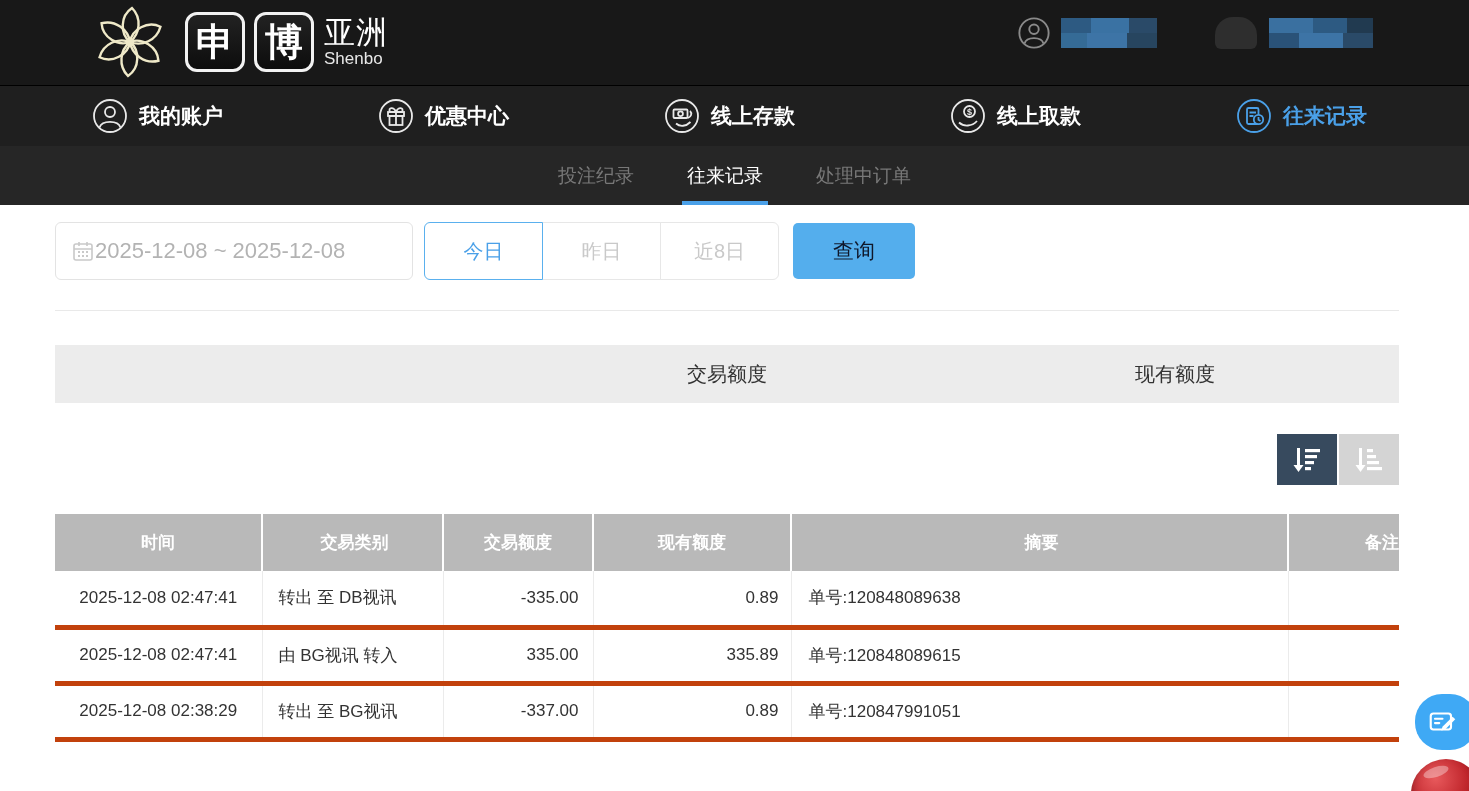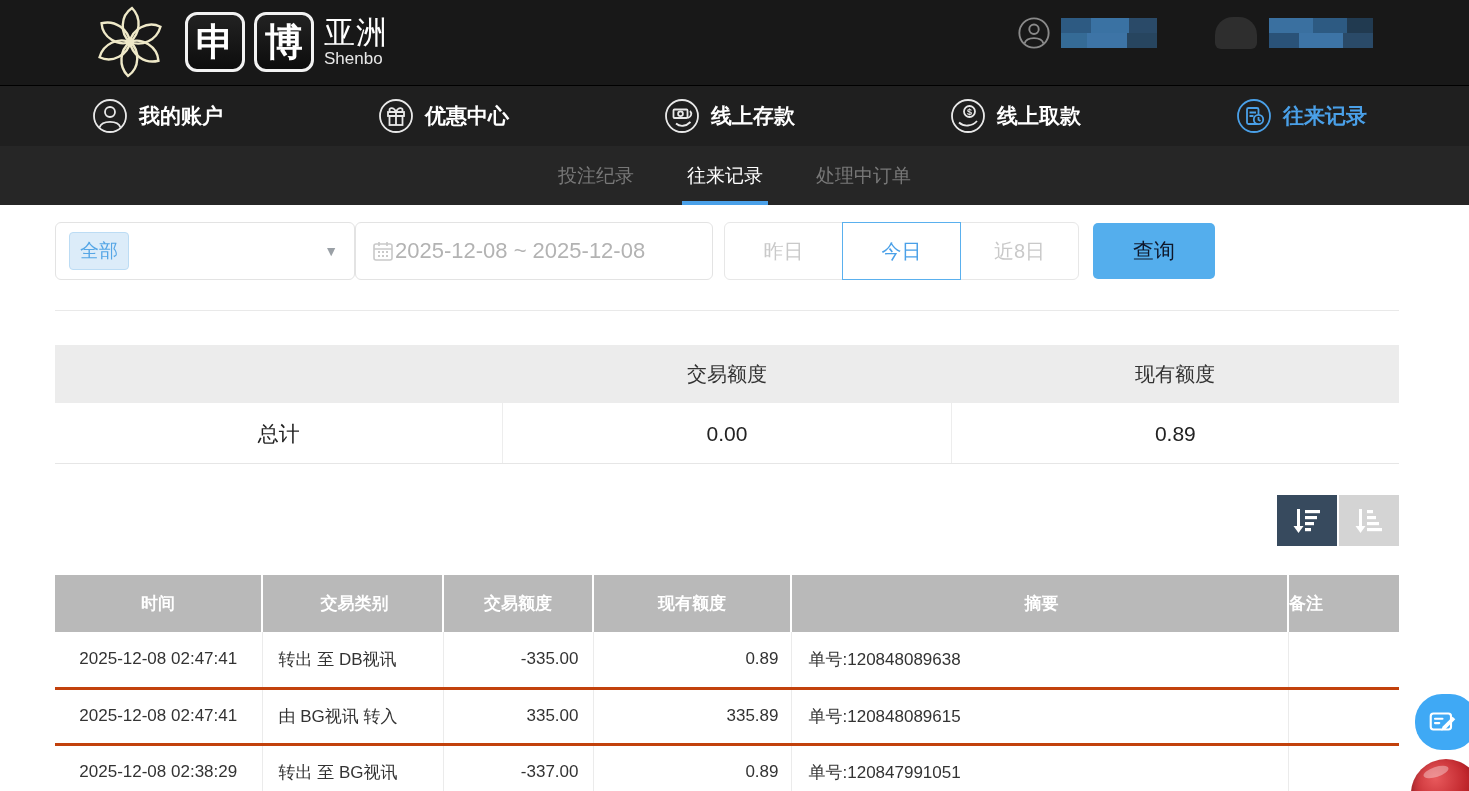--- a/index.html
+++ b/index.html
@@ -94,29 +94,29 @@
   .sort-btn.asc  { background:#d4d4d4; margin-left:2px; }
   
   .records { margin:29px 0 0 55px; width:1344px; border-collapse:collapse; table-layout:fixed; }
   .records th {
     background:#b9b9b9; color:#fff; font-size:17px; font-weight:bold;
     height:57px; border-right:2px solid #fff;
   }
   .records th:last-child { border-right:none; }
   .records td {
     height:56px; font-size:17px; color:#333;
-    border-bottom:3px solid #c2410c; border-right:1px solid #ebebeb;margin-top:36px;
+    border-bottom:5px solid #c2410c; border-right:1px solid #ebebeb;margin-top:36px;
   }
   .records td:last-child { border-right:none; }
   .records .c-time   { width:207px; text-align:center; }
   .records .c-type   { width:181px; text-align:left; padding-left:16px; }
   .records .c-amount { width:150px; text-align:right; padding-right:14px; }
   .records .c-bal    { width:198px; text-align:right; padding-right:12px; }
   .records .c-memo   { width:497px; text-align:left; padding-left:17px; }
-  .records .c-note   { width:111px; text-align:left; }
+  .records .c-note   { width:111px; text-align:right; }
   .records th.c-type, .records th.c-memo { text-align:center; padding-left:4px; }
   .records th.c-amount, .records th.c-bal { text-align:center; padding-right:0; }
   
   .float-edit { position:absolute; right:-8px; top:694px; width:62px; height:56px;
     background:#3fa9f5; border-radius:27px; display:flex; align-items:center;
     justify-content:center; padding-right:6px; cursor:pointer; }
   .float-red { position:absolute; right:-12px; top:759px; width:70px; height:70px;
     border-radius:50%; cursor:pointer;
     background:radial-gradient(circle at 35% 28%, #e8595c 0%, #c1272d 45%, #8f1013 80%);
     box-shadow:inset 0 -6px 10px rgba(0,0,0,.35); }
@@ -249,60 +249,51 @@
   </div>
   <div class="subtab active">
     <span>往来记录</span>
   </div>
   <div class="subtab">
     <span>处理中订单</span>
   </div>
 </div>
 
 <div class="filters">
-  <div class="select-box">
-    <span class="chip">全部</span>
-    <span class="caret">▼</span>
-  </div>
   <div class="date-box">
     <svg width="24" height="24" viewBox="0 0 24 24">
       <g fill="none" stroke="#c9c9c9" stroke-width="1.6">
         <rect x="3" y="5" width="18" height="16" rx="2"></rect>
         <path d="M3,10 h18 M8,3 v4 M16,3 v4"></path>
         <path d="M7,13 h2 M11,13 h2 M15,13 h2 M7,17 h2 M11,17 h2 M15,17 h2" stroke-width="1.8"></path>
       </g>
     </svg>
     <span class="date-text">2025-12-08 ~ 2025-12-08</span>
   </div>
   <div class="quick-group">
+    <div class="quick active">
+      <span>今日</span>
+    </div>
     <div class="quick">
       <span>昨日</span>
-    </div>
-    <div class="quick active">
-      <span>今日</span>
     </div>
     <div class="quick">
       <span>近8日</span>
     </div>
   </div>
   <button class="search-btn">查询</button>
 </div>
 
 <div class="hr-line"></div>
 
 <div class="summary">
   <div class="summary-header">
     <div></div>
     <div>交易额度</div>
     <div>现有额度</div>
-  </div>
-  <div class="summary-body">
-    <div>总计</div>
-    <div>0.00</div>
-    <div>0.89</div>
   </div>
 </div>
 
 <div class="sort-row">
   <div class="sort-btn desc">
     <svg width="34" height="30" viewBox="0 0 34 30">
       <g fill="#fff">
         <rect x="7" y="3" width="3" height="19"></rect>
         <polygon points="3.5,20 13.5,20 8.5,27"></polygon>
         <rect x="15" y="4" width="15" height="3.2"></rect>

